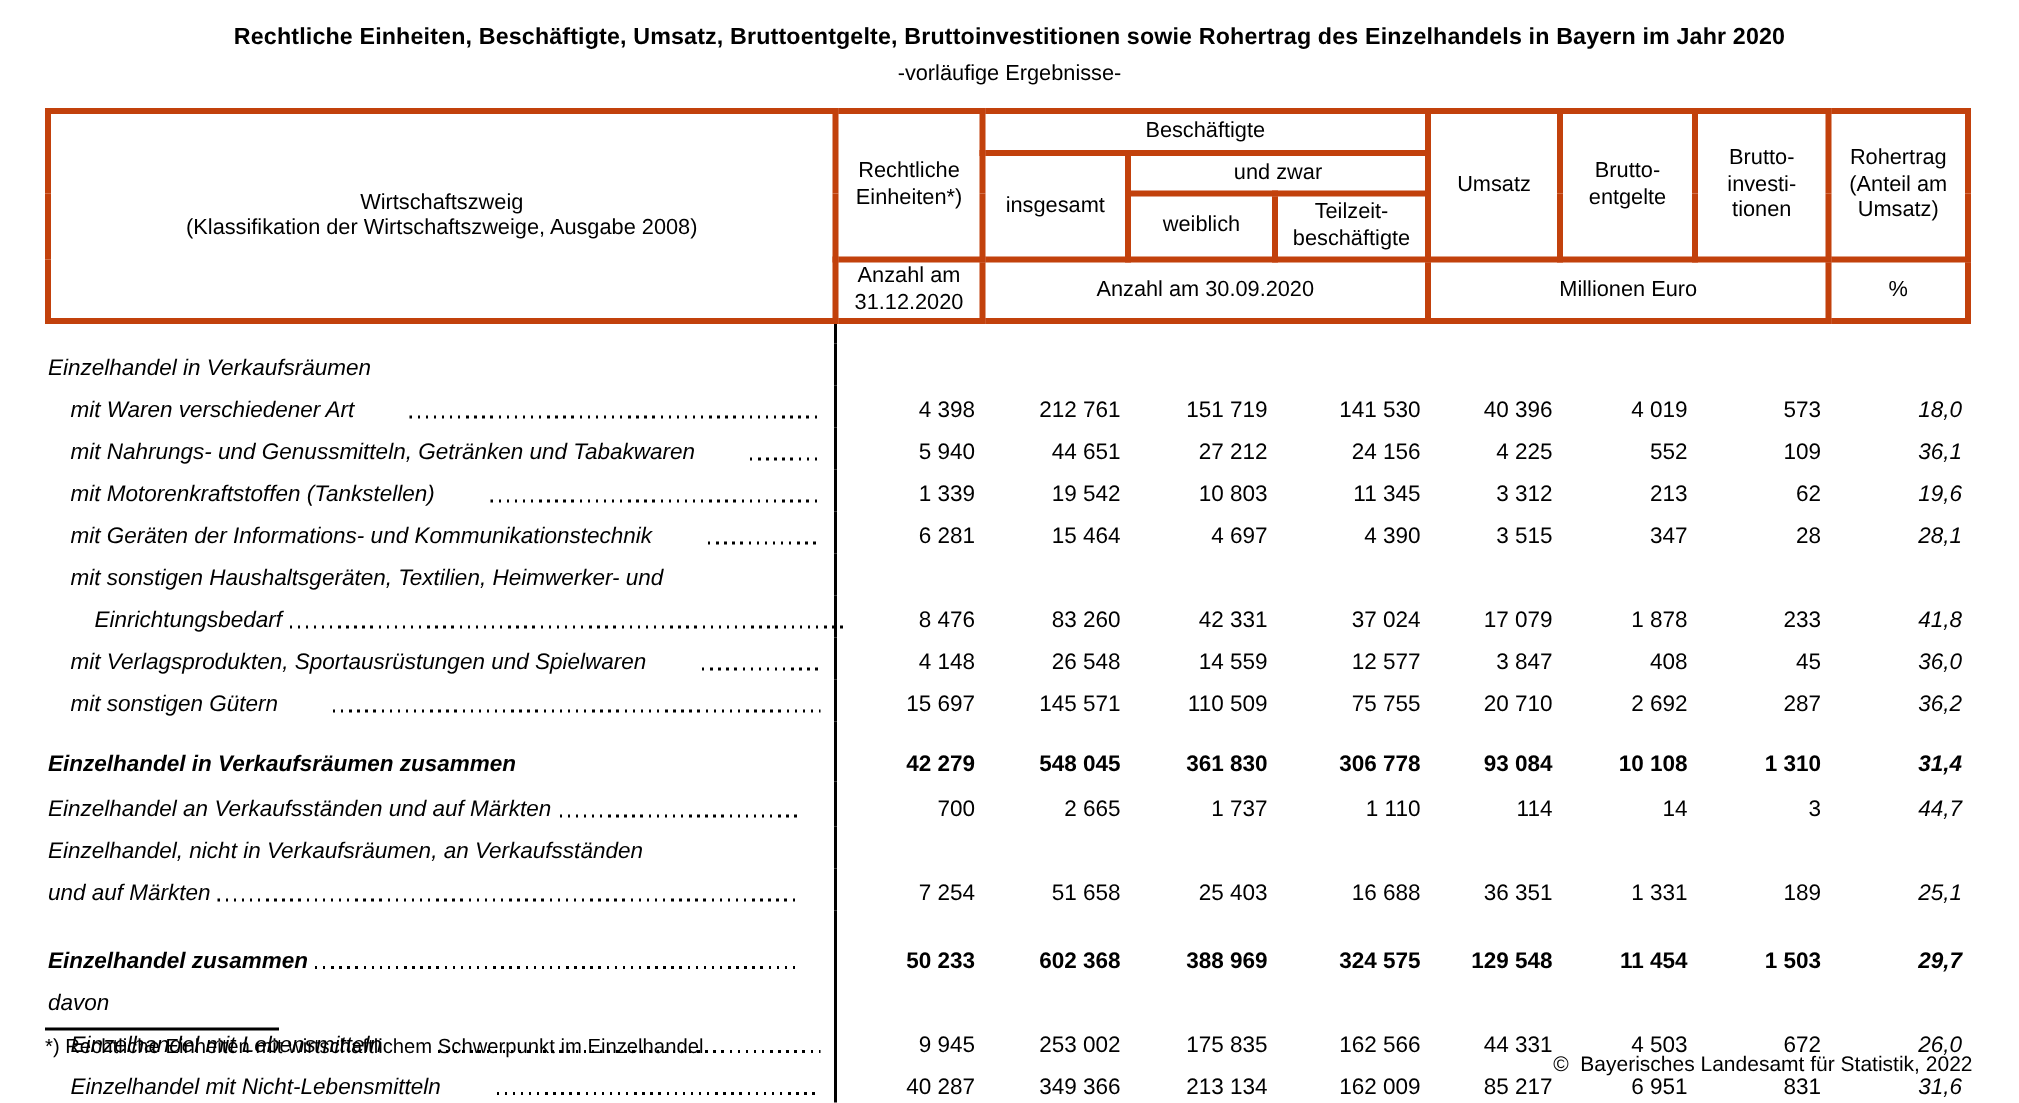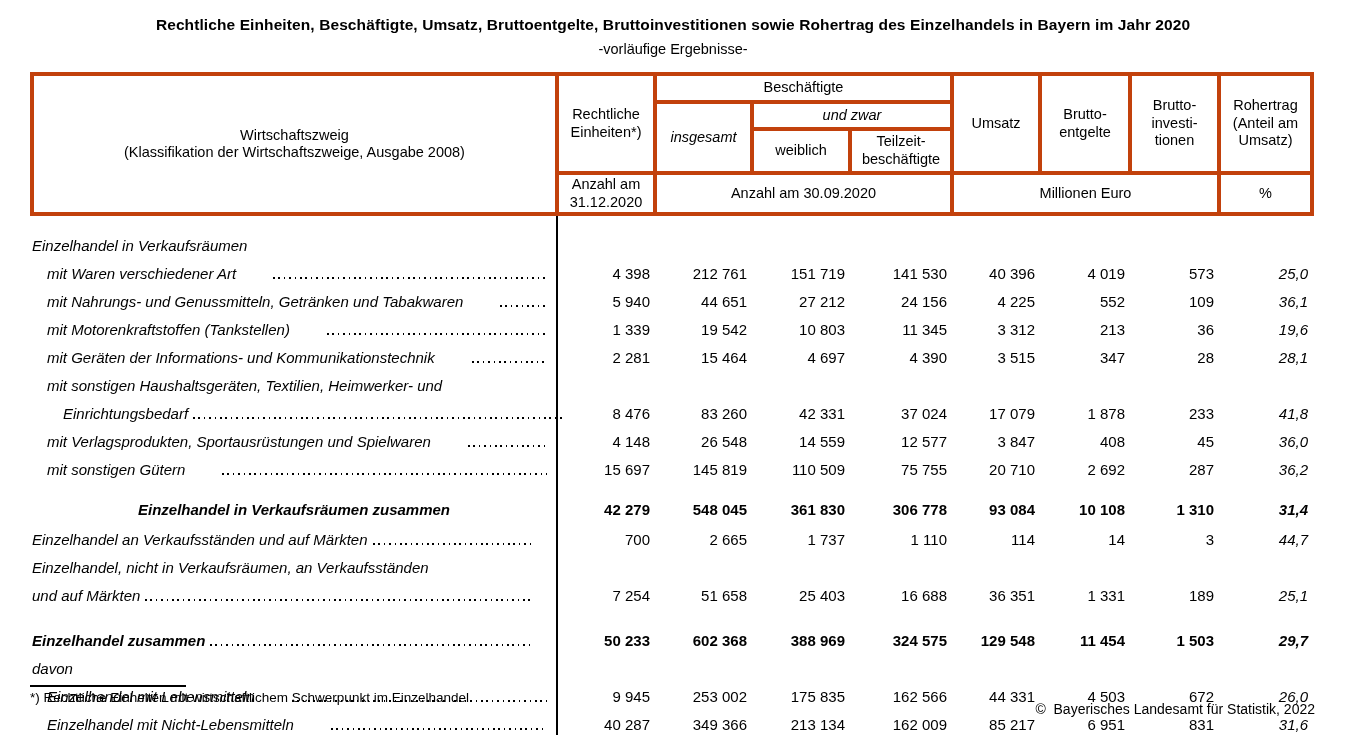--- a/index.html
+++ b/index.html
@@ -18,40 +18,40 @@
     position:absolute;left:30px;top:72px;width:1280px;
     border-collapse:collapse;table-layout:fixed;
     border-bottom:2.5px solid #000;
   }
   thead th{
     border:4px solid #c2410c;font-weight:normal;font-size:14.5px;
     text-align:center;vertical-align:middle;white-space:pre-line;
     padding:1px 3px;line-height:1.22;
   }
   tr.h1 th{height:22px;}
-  tr.h2 th{height:21px;font-style:italic;}
+  tr.h2 th{height:21px;}
   tr.h3 th{height:38px;}
   tr.h4 th{height:34px;}
   tbody td{
     font-size:15px;vertical-align:bottom;padding:0 0 3px 0;height:25px;
   }
   tbody td.lbl{border-right:2px solid #000;font-style:italic;}
   tbody tr.g12 td{height:37px;}
   tbody tr.g2 td{height:27px;}
   tbody tr.g17 td{height:42px;}
   tbody tr.sp-top td{height:13px;padding:0;}
   tbody tr.sp-bottom td{height:6px;padding:0;}
   tbody td.num{text-align:right;padding-right:5px;white-space:nowrap;}
   tbody td.pct{font-style:italic;padding-right:4px;}
   tbody tr.bold td{font-weight:bold;}
   .lblwrap{display:flex;align-items:flex-end;width:100%;}
   .lblwrap .txt{white-space:nowrap;}
   .lblwrap.ind1{padding-left:15px;gap:32px;}
   .lblwrap.ind2{padding-left:31px;text-align:right;}
-  .lblwrap.ralign{justify-content:center;padding-right:15px;}
+  .lblwrap.ralign{justify-content:flex-start;padding-right:15px;}
   .dots{
     flex:1 1 auto;height:2.5px;margin:0 24px 3px 5px;align-self:flex-end;
     background-image:repeating-linear-gradient(to right,#000 0 1.6px,transparent 1.6px 5.4px);
   }
   .footrule{
     position:absolute;left:30px;top:685px;width:156px;border-top:2px solid #000;
   }
   .footnote{
     position:absolute;left:30px;top:690px;font-size:13.5px;
   }
@@ -138,21 +138,21 @@
             <span class="dots"></span>
           </div>
         </td>
         <td class="num">4 398</td>
         <td class="num">212 761</td>
         <td class="num">151 719</td>
         <td class="num">141 530</td>
         <td class="num">40 396</td>
         <td class="num">4 019</td>
         <td class="num">573</td>
-        <td class="num pct">25,0</td>
+        <td class="num pct">18,0</td>
       </tr>
       <tr class="">
         <td class="lbl">
           <div class="lblwrap ind1">
             <span class="txt">mit Nahrungs- und Genussmitteln, Getränken und Tabakwaren</span>
             <span class="dots"></span>
           </div>
         </td>
         <td class="num">5 940</td>
         <td class="num">44 651</td>
@@ -169,31 +169,31 @@
             <span class="txt">mit Motorenkraftstoffen (Tankstellen)</span>
             <span class="dots"></span>
           </div>
         </td>
         <td class="num">1 339</td>
         <td class="num">19 542</td>
         <td class="num">10 803</td>
         <td class="num">11 345</td>
         <td class="num">3 312</td>
         <td class="num">213</td>
-        <td class="num">36</td>
+        <td class="num">62</td>
         <td class="num pct">19,6</td>
       </tr>
       <tr class="">
         <td class="lbl">
           <div class="lblwrap ind1">
             <span class="txt">mit Geräten der Informations- und Kommunikationstechnik</span>
             <span class="dots"></span>
           </div>
         </td>
-        <td class="num">2 281</td>
+        <td class="num">6 281</td>
         <td class="num">15 464</td>
         <td class="num">4 697</td>
         <td class="num">4 390</td>
         <td class="num">3 515</td>
         <td class="num">347</td>
         <td class="num">28</td>
         <td class="num pct">28,1</td>
       </tr>
       <tr class="">
         <td class="lbl">
@@ -243,21 +243,21 @@
         <td class="num pct">36,0</td>
       </tr>
       <tr class="">
         <td class="lbl">
           <div class="lblwrap ind1">
             <span class="txt">mit sonstigen Gütern</span>
             <span class="dots"></span>
           </div>
         </td>
         <td class="num">15 697</td>
-        <td class="num">145 819</td>
+        <td class="num">145 571</td>
         <td class="num">110 509</td>
         <td class="num">75 755</td>
         <td class="num">20 710</td>
         <td class="num">2 692</td>
         <td class="num">287</td>
         <td class="num pct">36,2</td>
       </tr>
       <tr class="bold g12">
         <td class="lbl">
           <div class="lblwrap ind0 ralign">

